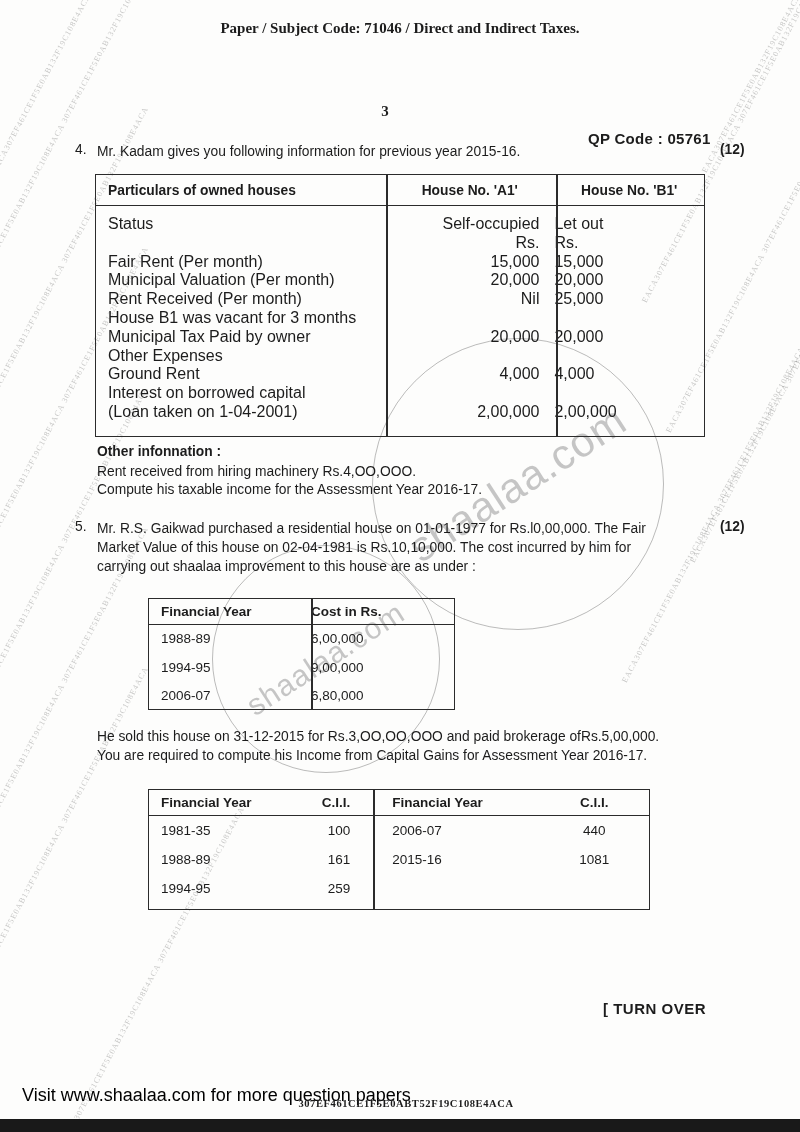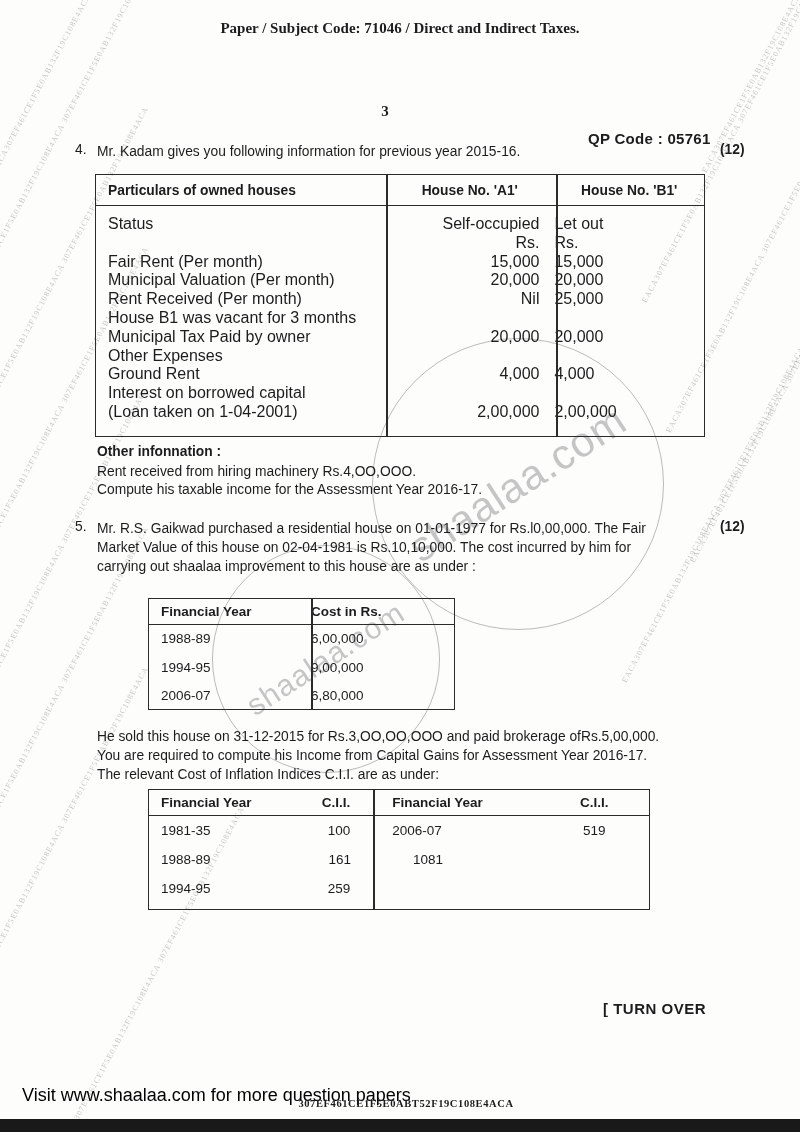--- a/index.html
+++ b/index.html
@@ -196,39 +196,39 @@
       <div class="d2">9,00,000</div>
     </div>
     <div class="t2-row">
       <div class="d1">2006-07</div>
       <div class="d2">6,80,000</div>
     </div>
   </div>
 
   <div class="abs qtext" style="left:97px;top:727px">He sold this house on 31-12-2015 for Rs.3,OO,OO,OOO and paid brokerage ofRs.5,00,000.</div>
   <div class="abs qtext" style="left:97px;top:746px">You are required to compute his Income from Capital Gains for Assessment Year 2016-17.</div>
-  <div class="abs qtext" style="left:97px;top:765px">The relevant Cost of Inflation Indices C.I.I. are as under:</div>
 
   <div class="abs table3">
     <div class="vline" style="left:224px"></div>
     <div class="t3-head">
       <div class="e1">Financial Year</div>
       <div class="e2">C.I.I.</div>
       <div class="e3">Financial Year</div>
       <div class="e4">C.I.I.</div>
     </div>
     <div class="t3-row">
       <div class="e1">1981-35</div>
       <div class="e2">100</div>
       <div class="e3">2006-07</div>
-      <div class="e4">519</div>
+      <div class="e4">440</div>
     </div>
     <div class="t3-row">
       <div class="e1">1988-89</div>
       <div class="e2">161</div>
+      <div class="e3">2015-16</div>
       <div class="e4">1081</div>
     </div>
     <div class="t3-row">
       <div class="e1">1994-95</div>
       <div class="e2">259</div>
       <div class="e3"></div>
       <div class="e4"></div>
     </div>
   </div>
 

